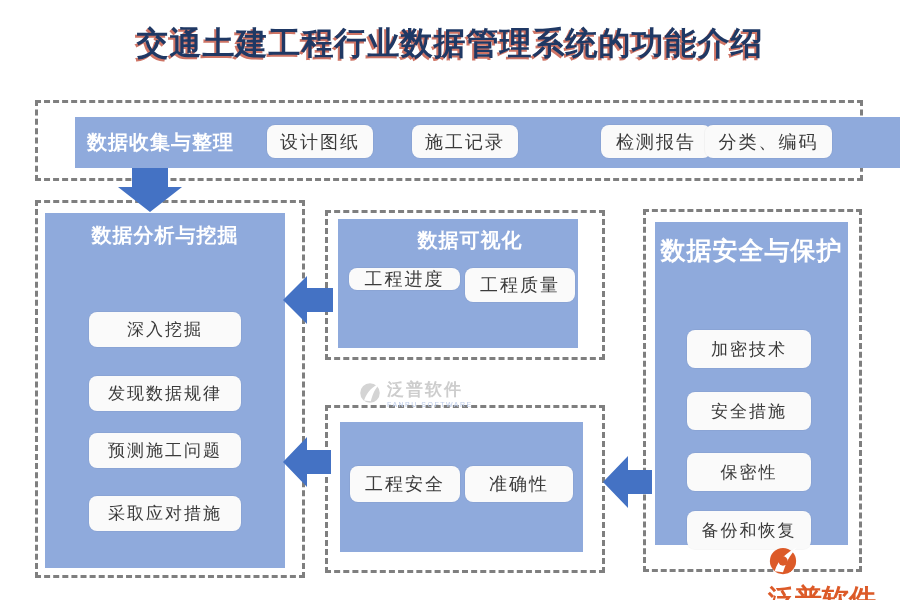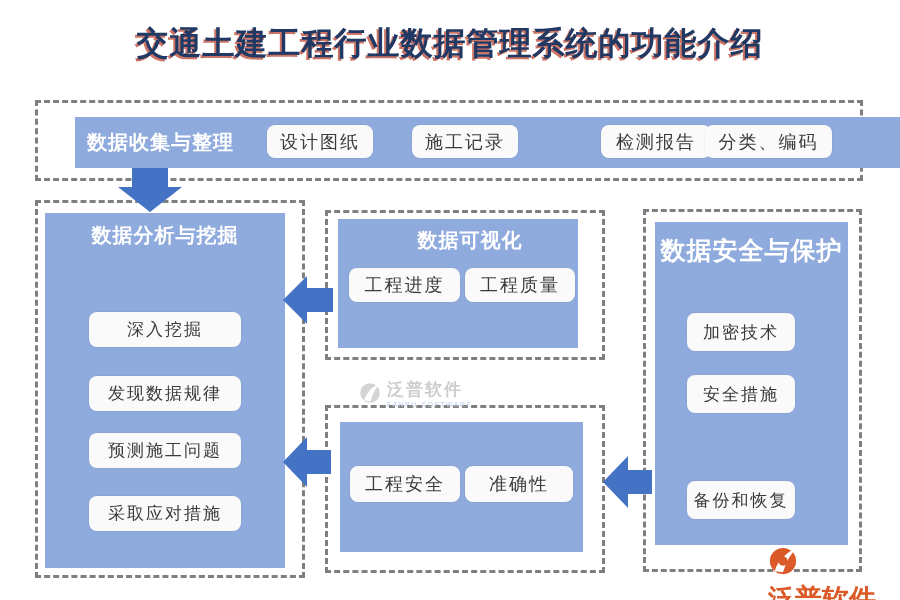--- a/index.html
+++ b/index.html
@@ -49,28 +49,28 @@
   }
   
   .p-c0{left:192px;top:8px;width:106px;height:33px;}
   .p-c1{left:337px;top:8px;width:106px;height:33px;}
   .p-c2{left:482px;top:8px;width:110px;height:33px;margin-left:44px;}
   .p-c3{left:630px;top:8px;width:127px;height:33px;}
   
   .p-a{left:44px;width:152px;height:35px;font-size:17px;}
   .p-a0{top:99px;}.p-a1{top:163px;}.p-a2{top:220px;}.p-a3{top:283px;}
   
-  .p-v0{left:11px;top:49px;width:111px;height:34px;}
+  .p-v0{left:11px;top:49px;width:111px;height:22px;}
   .p-v1{left:127px;top:49px;width:110px;height:34px;}
   
   .p-s0{left:10px;top:44px;width:110px;height:36px;}
   .p-s1{left:125px;top:44px;width:108px;height:36px;}
   
-  .p-e{left:32px;width:108px;height:38px;font-size:17px;}
-  .p-e0{top:91px;}.p-e1{top:153px;}.p-e2{top:214px;}.p-e3{top:259px;}
+  .p-e{left:32px;width:124px;height:38px;font-size:17px;margin-top:17px;}
+  .p-e0{top:91px;}.p-e1{top:153px;}.p-e2{top:214px;}.p-e3{top:272px;}
   
   .arrow-layer{position:absolute;left:0;top:0;width:900px;height:600px;pointer-events:none;}
   
   .wm{position:absolute;display:flex;align-items:center;gap:5px;}
   .wm-center{left:358px;top:378px;}
   .wm-center .wm-name{font-size:17px;color:#cdcdcd;font-weight:bold;letter-spacing:2px;}
   .wm-center .wm-sub{font-size:7px;color:#bccbe9;letter-spacing:1.5px;font-family:"Liberation Sans",sans-serif;}
   .wm-br{left:768px;top:546px;flex-wrap:wrap;width:130px;}
   .wm-br .wm-name{font-size:27px;color:#dc5a28;font-weight:bold;white-space:nowrap;}
   .wm-logo{flex:none;display:block;}
@@ -109,20 +109,21 @@
 <div class="bluebox box-safety">
   <div class="pill p-s0">工程安全</div>
   <div class="pill p-s1">准确性</div>
 </div>
 
 <div class="frame frame-security"></div>
 <div class="bluebox box-security">
   <div class="box-header">数据安全与保护</div>
   <div class="pill p-e p-e0">加密技术</div>
   <div class="pill p-e p-e1">安全措施</div>
+  <div class="pill p-e p-e2">保密性</div>
   <div class="pill p-e p-e3">备份和恢复</div>
 </div>
 
 <svg class="arrow-layer" viewBox="0 0 900 600" xmlns="http://www.w3.org/2000/svg">
   <polygon fill="#4472c4" points="132,168 168,168 168,187 182,187 150,212 118,187 132,187"></polygon>
   <polygon fill="#4472c4" points="283,300 307,276 307,288 333,288 333,312 307,312 307,324"></polygon>
   <polygon fill="#4472c4" points="283,462 307,437 307,450 331,450 331,474 307,474 307,487"></polygon>
   <polygon fill="#4472c4" points="603,482 628,456 628,470 652,470 652,494 628,494 628,508"></polygon>
 </svg>
 

